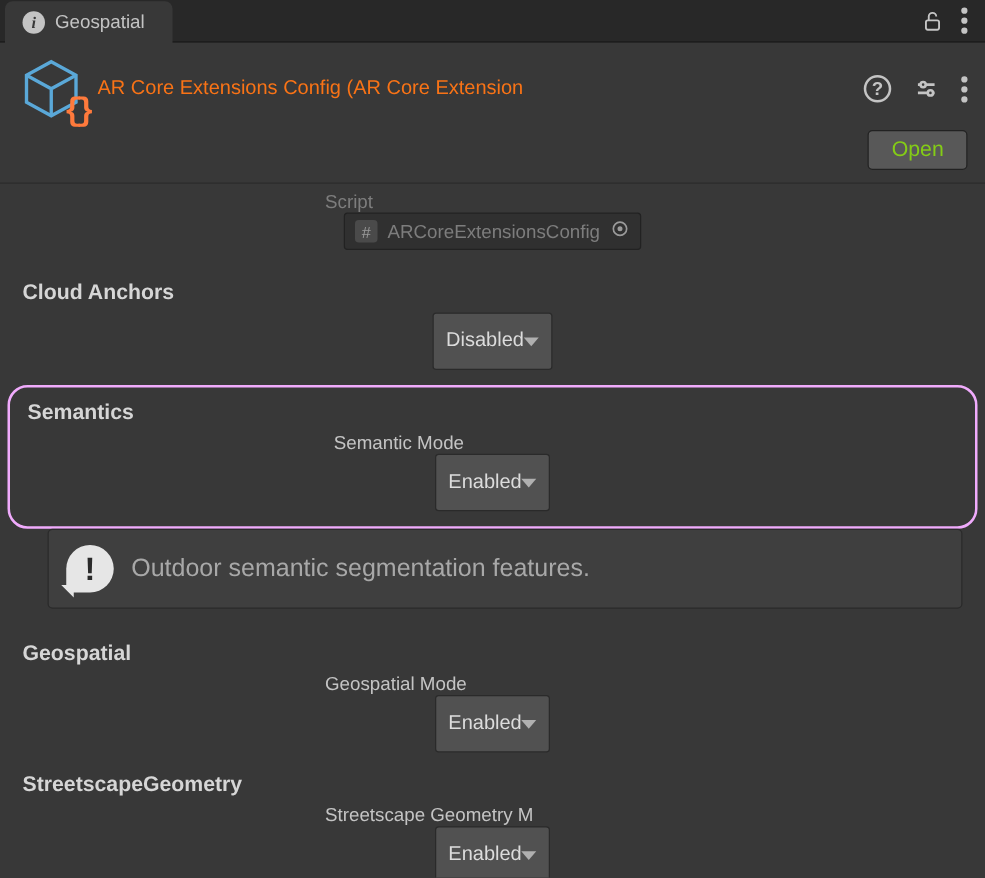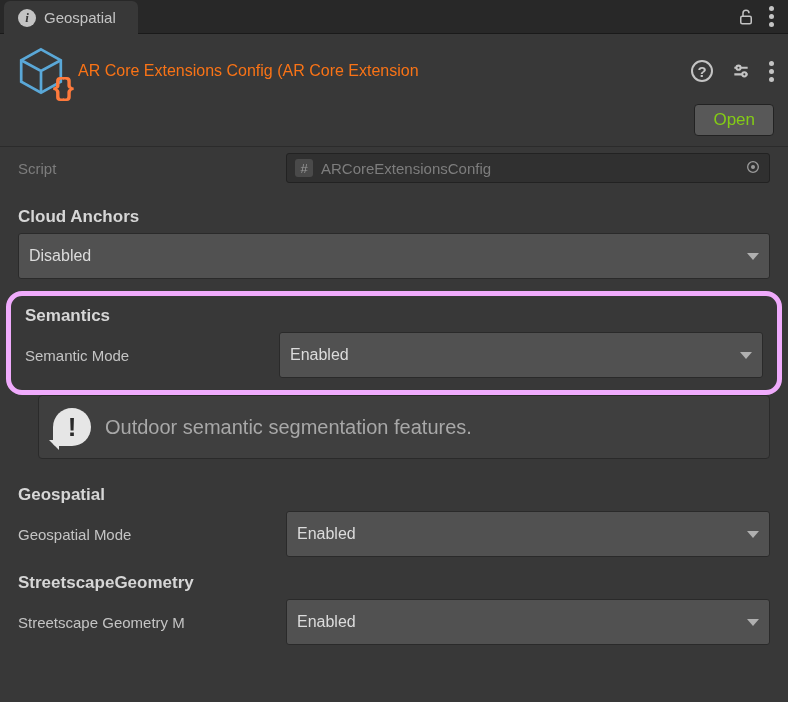--- a/index.html
+++ b/index.html
@@ -101,20 +101,21 @@
     color:#84cc16;
     font-size:17px;
   }
   .divider { height:1px; background:#2b2b2b; }
   .section { padding: 4px 18px; }
   .row {
     display:flex;
     align-items:center;
     min-height:34px;
     padding: 2px 0;
+    flex-direction: column;
   }
   .label-col { width: 268px; flex-shrink:0; }
   .field-col { flex:1; }
   .muted { color:#7d7d7d; }
   .script-field {
     display:flex;
     align-items:center;
     background:#303030;
     border:1px solid #222;
     border-radius:3px;
@@ -151,21 +152,21 @@
     border-top:7px solid #b0b0b0;
   }
   .section-heading {
     font-weight:700;
     color:#d6d6d6;
     font-size:17px;
     padding-top:14px;
     padding-bottom:4px;
   }
   .highlight-box {
-    border:5px solid #f0abfc;
+    border:2px solid #f0abfc;
     border-radius:16px;
     padding: 4px 14px 10px 14px;
     margin: 6px 6px 0 6px;
   }
   .info-banner {
     display:flex;
     align-items:center;
     background:#3f3f3f;
     border:1px solid #2a2a2a;
     border-radius:4px;

